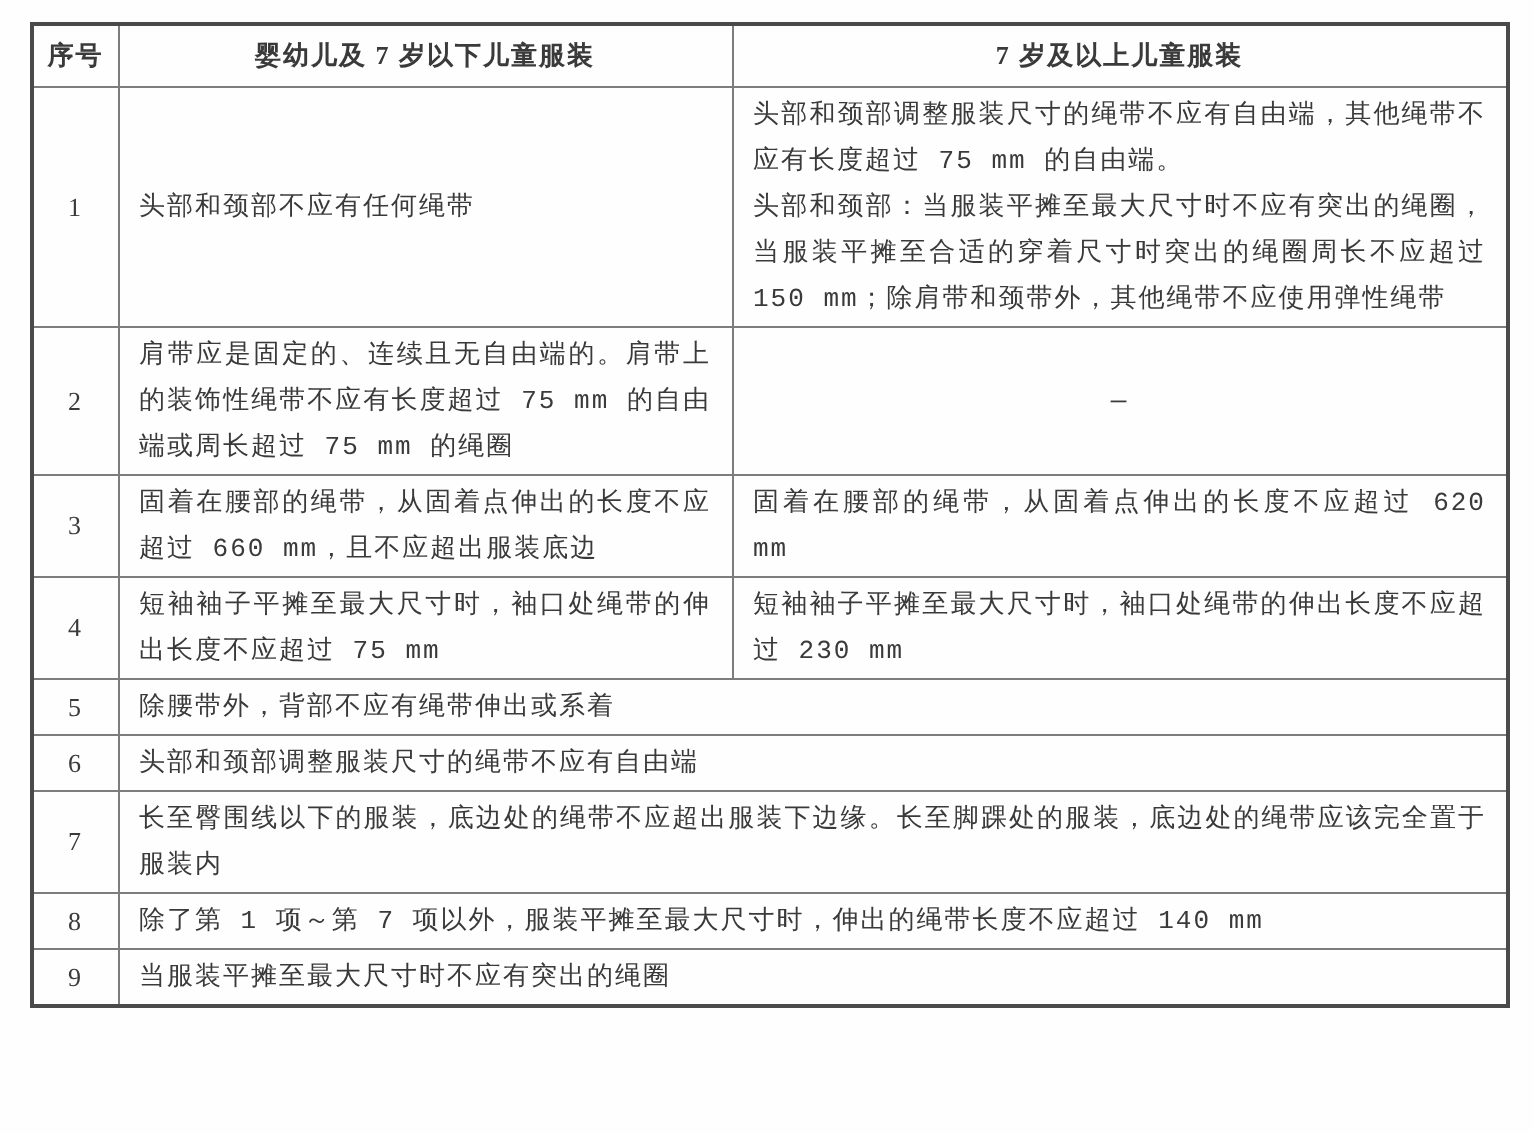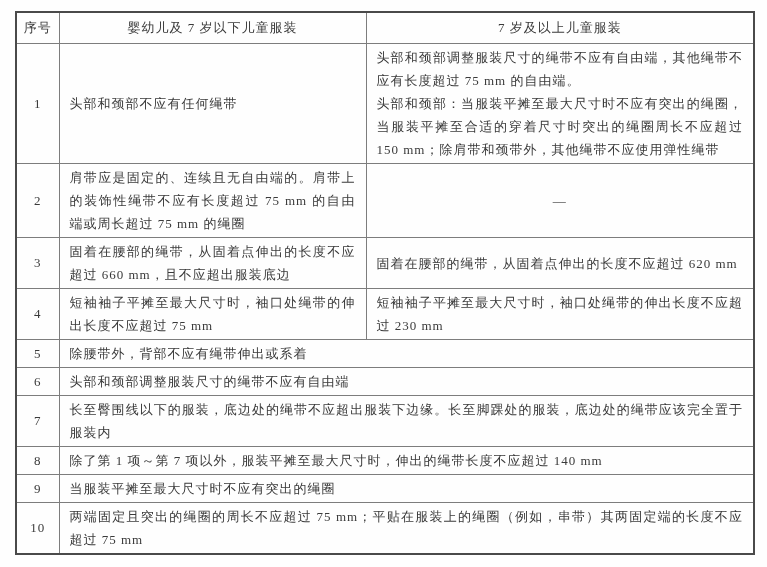--- a/index.html
+++ b/index.html
@@ -37,29 +37,31 @@
   .req-table col.c-right{ width: 388px; }
   .req-table th, .req-table td {
     border: 1px solid #7d7d7d;
     vertical-align: middle;
     font-weight: normal;
   }
   .req-table th {
     height: 28px;
     text-align: center;
     padding: 1px 4px;
+    font-weight: bold;
   }
   .req-table td.num {
     text-align: center;
     padding: 2px 2px;
   }
   .req-table td.cell {
     padding: 2px 10px;
     line-height: 23px;
     text-align: justify;
+    font-family: Liberation Mono, monospace;
   }
   .req-table td.cell.center {
     text-align: center;
   }
   .req-table td.cell .para {
     text-align: justify;
   }
   .req-table td.cell.center .para {
     text-align: center;
   }
@@ -124,19 +126,15 @@
           <td colspan="2" class="cell">长至臀围线以下的服装，底边处的绳带不应超出服装下边缘。长至脚踝处的服装，底边处的绳带应该完全置于服装内</td>
         </tr>
         <tr>
           <td class="num">8</td>
           <td colspan="2" class="cell">除了第 1 项～第 7 项以外，服装平摊至最大尺寸时，伸出的绳带长度不应超过 140 mm</td>
         </tr>
         <tr>
           <td class="num">9</td>
           <td colspan="2" class="cell">当服装平摊至最大尺寸时不应有突出的绳圈</td>
         </tr>
-        <tr>
-          <td class="num">10</td>
-          <td colspan="2" class="cell">两端固定且突出的绳圈的周长不应超过 75 mm；平贴在服装上的绳圈（例如，串带）其两固定端的长度不应超过 75 mm</td>
-        </tr>
       </tbody>
   </table>
 </div>
 
 </body></html>

